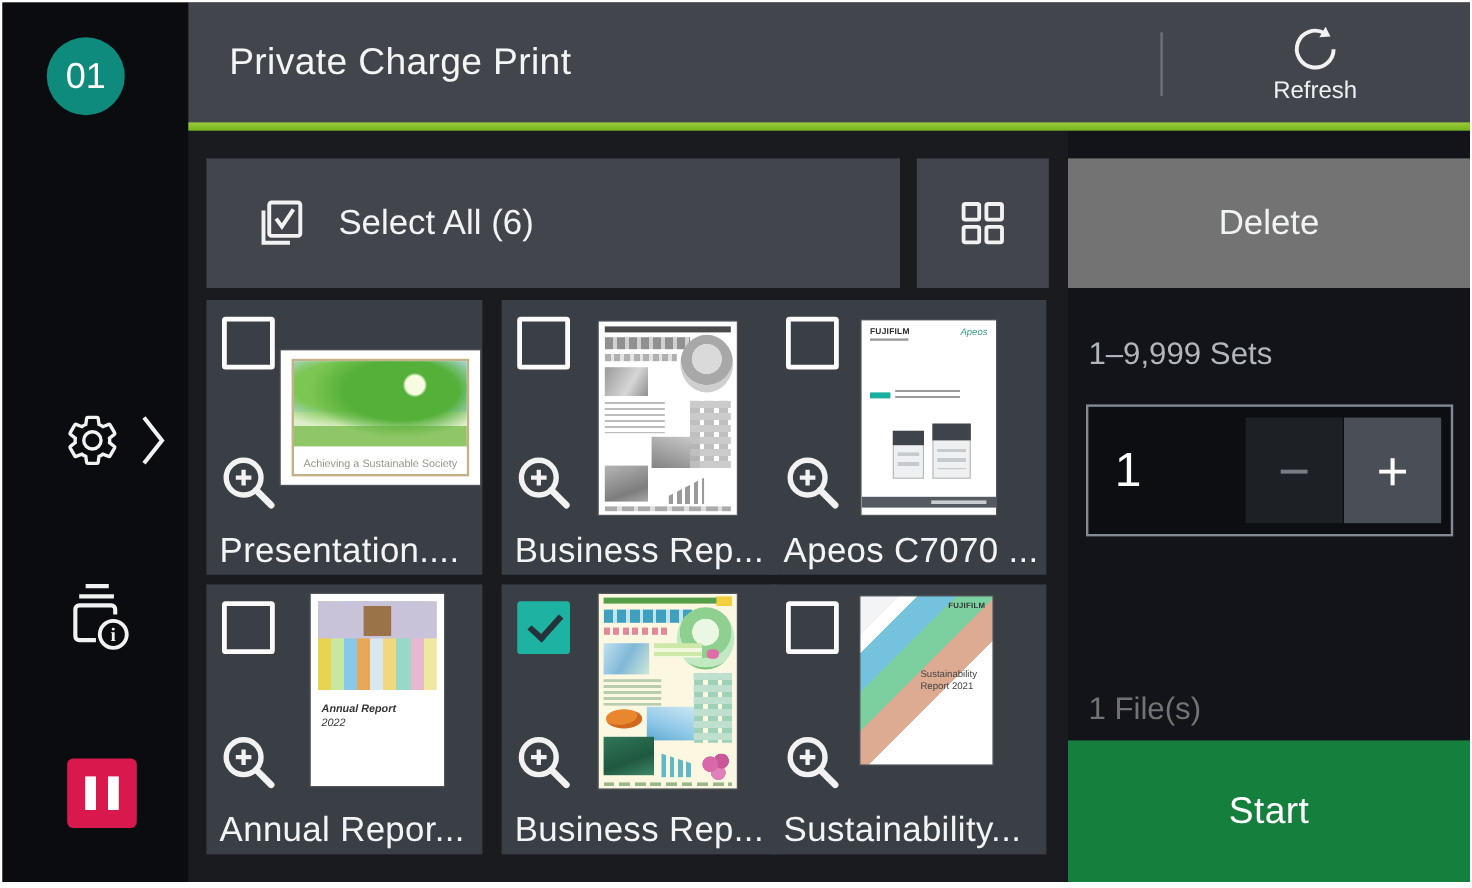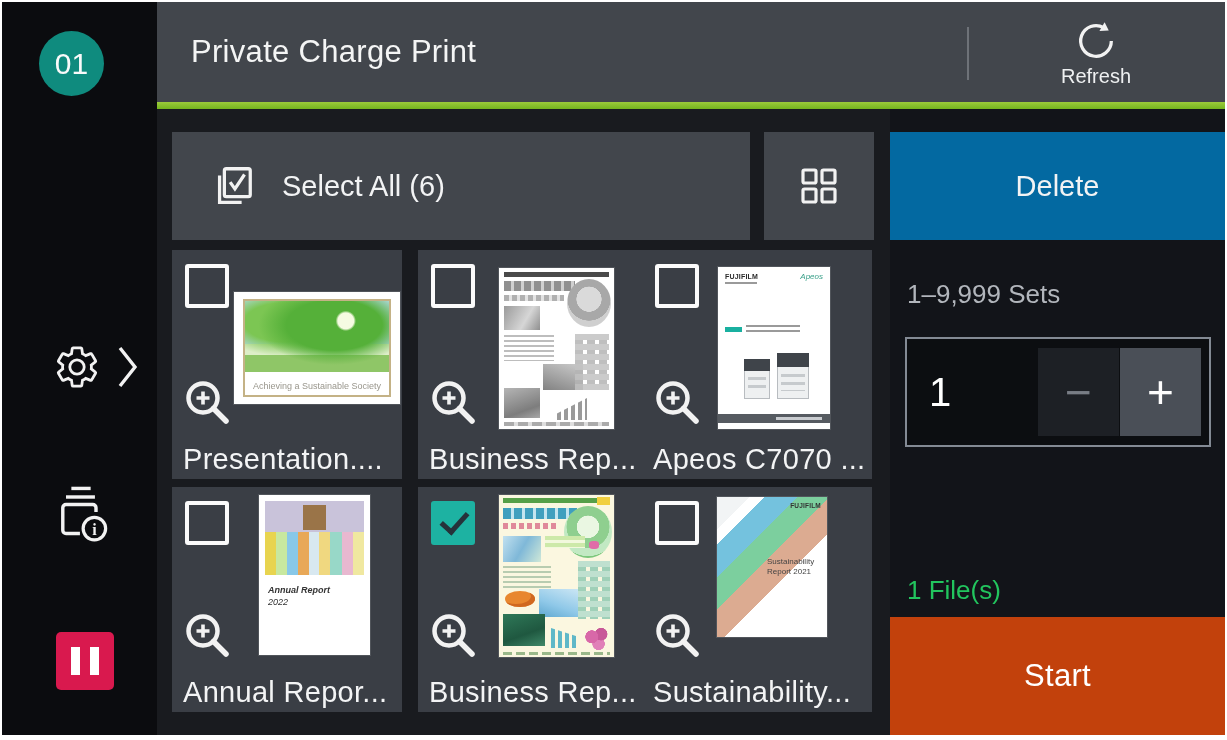--- a/index.html
+++ b/index.html
@@ -138,33 +138,33 @@
   .an-photo::after { content:""; position:absolute; left:38%; top:5%; width:24%; height:34%; background:#9a7448; }
   .an-title { left:9px; top:90px; font-size:9px; font-weight:bold; color:#333; }
   .an-year { left:9px; top:102px; font-size:9px; color:#333; }
 
   
   .s-brand { right:6px; top:5px; font-size:6.5px; font-weight:bold; color:#333; letter-spacing:.2px; }
   .s-title { right:6px; top:60px; width:54px; font-size:8px; line-height:1.3; color:#444; }
 
   
   .panel { position:absolute; left:888px; top:107px; right:0; bottom:0; background:#121419; }
-  .delete-btn { position:absolute; left:0; right:0; top:23px; height:108px; background:#0369a1;
+  .delete-btn { position:absolute; left:0; right:0; top:23px; height:108px; background:#737373;
                 color:#f2f3f4; font-size:29px; display:flex; align-items:center; justify-content:center; }
   .sets-label { position:absolute; left:17px; top:170px; font-size:26px; color:#b2b6bc; }
   .qty-box { position:absolute; left:15px; top:228px; width:306px; height:110px;
              border:2px solid #838a94; background:#0c0e11; }
   .qty-value { position:absolute; left:22px; top:0; height:100%; display:flex; align-items:center;
                font-size:40px; color:#fff; }
   .qty-minus, .qty-plus { position:absolute; top:9px; width:81px; height:88px;
                display:flex; align-items:center; justify-content:center; font-size:46px; }
   .qty-minus { right:90px; background:#1d2025; color:#787d85; }
   .qty-plus { right:8px; background:#4a4f57; color:#fdfdfd; }
-  .file-count { position:absolute; left:17px; top:466px; font-size:26px; color:#22c55e;text-align:center; }
-  .start-btn { position:absolute; left:0; right:0; top:508px; bottom:0; background:#c2410c;
+  .file-count { position:absolute; left:17px; top:466px; font-size:26px; color:#737373;text-align:center; }
+  .start-btn { position:absolute; left:0; right:0; top:508px; bottom:0; background:#15803d;
                color:#fff; font-size:31px; display:flex; align-items:center; justify-content:center; letter-spacing:.3px; }
 
   svg { display:block; }
 </style>
 </head>
 <body>
 
 <div class="screen">
 <div class="screen-inner">
 

